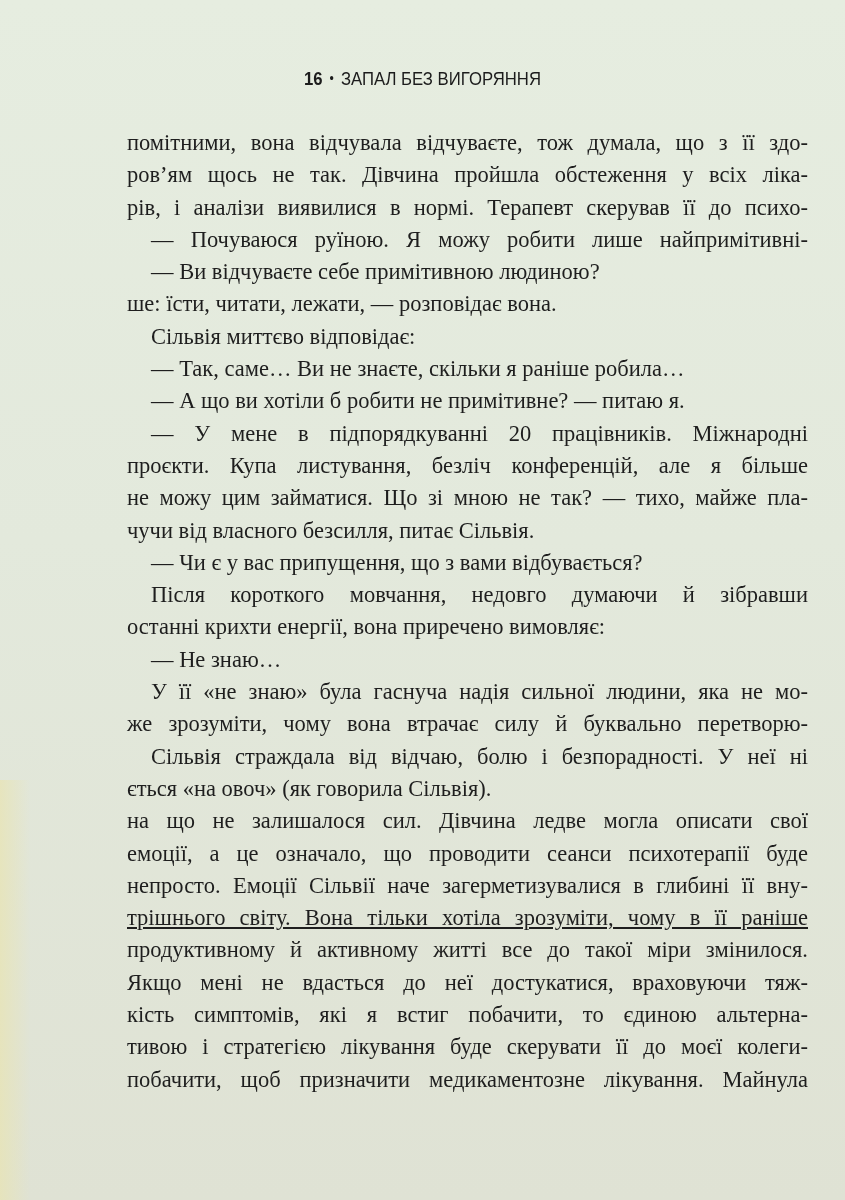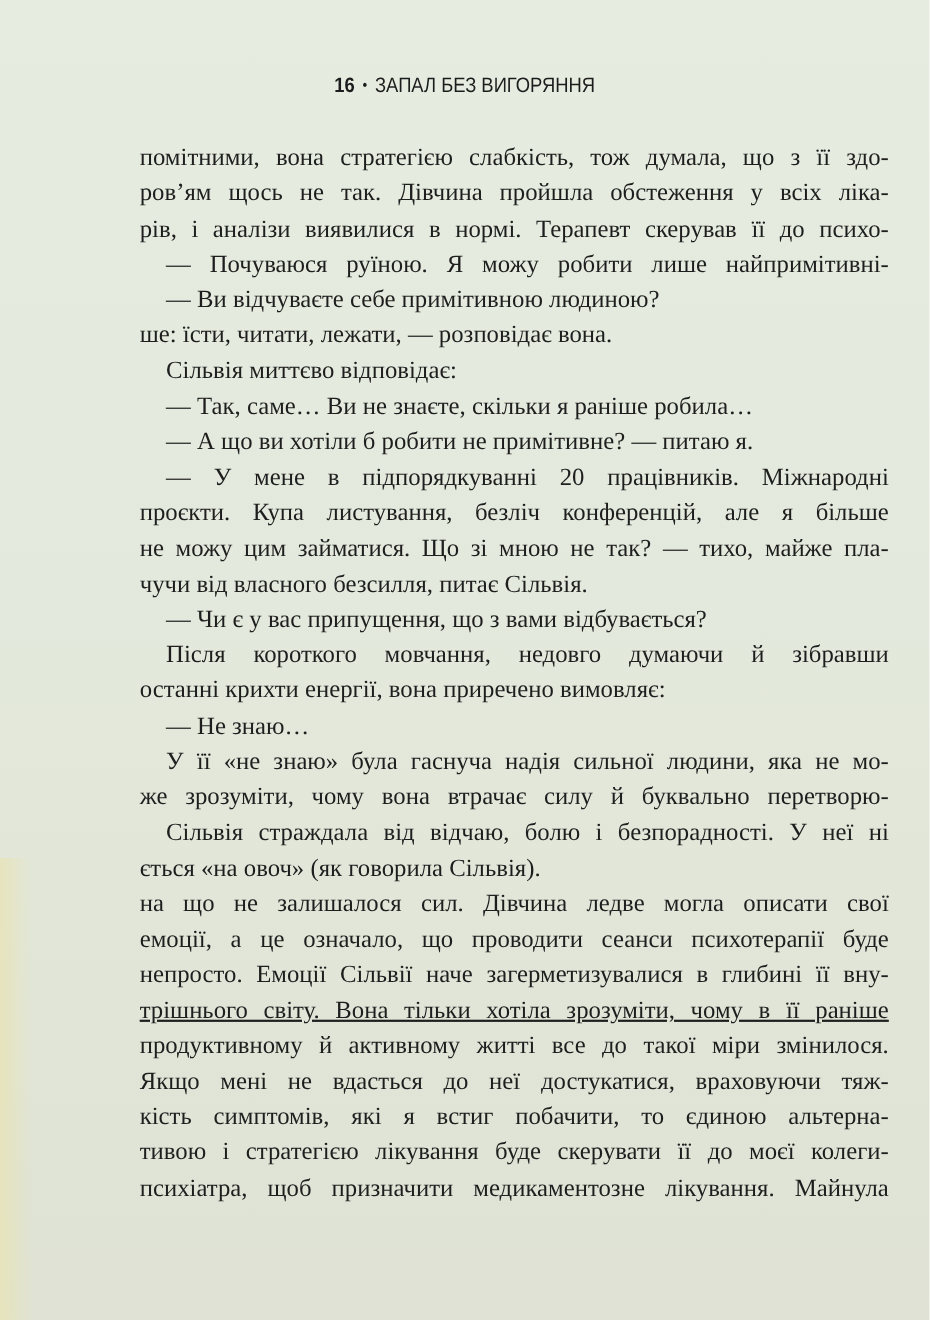--- a/index.html
+++ b/index.html
@@ -78,21 +78,21 @@
 <body>
 
 <div class="left-glow"></div>
 
 <div class="page">
   <div class="running-head">
     <span class="num">16</span><span class="dot">•</span><span class="title">ЗАПАЛ БЕЗ ВИГОРЯННЯ</span>
   </div>
 
   <div class="body-text">
-    <span class="line" style="display: block;">помітними, вона стратегією слабкість, тож думала, що з її здо-</span>
+    <span class="line" style="display: block;">помітними, вона відчувала відчуваєте, тож думала, що з її здо-</span>
     <span class="line" style="display: block;">ров’ям щось не так. Дівчина пройшла обстеження у всіх ліка-</span>
     <span class="line" style="display: block;">рів, і аналізи виявилися в нормі. Терапевт скерував її до психо-</span>
     <span class="line" style="padding-left: 24px; display: block;">— Почуваюся руїною. Я можу робити лише найпримітивні-</span>
     <span class="line last" style="padding-left: 24px; display: block;">— Ви відчуваєте себе примітивною людиною?</span>
     <span class="line last" style="display: block;">ше: їсти, читати, лежати, — розповідає вона.</span>
     <span class="line last" style="padding-left: 24px; display: block;">Сільвія миттєво відповідає:</span>
     <span class="line last" style="padding-left: 24px; display: block;">— Так, саме… Ви не знаєте, скільки я раніше робила…</span>
     <span class="line last" style="padding-left: 24px; display: block;">— А що ви хотіли б робити не примітивне? — питаю я.</span>
     <span class="line" style="padding-left: 24px; display: block;">— У мене в підпорядкуванні 20 працівників. Міжнародні</span>
     <span class="line" style="display: block;">проєкти. Купа листування, безліч конференцій, але я більше</span>
@@ -107,15 +107,15 @@
     <span class="line" style="padding-left: 24px; display: block;">Сільвія страждала від відчаю, болю і безпорадності. У неї ні</span>
     <span class="line last" style="display: block;">ється «на овоч» (як говорила Сільвія).</span>
     <span class="line" style="display: block;">на що не залишалося сил. Дівчина ледве могла описати свої</span>
     <span class="line" style="display: block;">емоції, а це означало, що проводити сеанси психотерапії буде</span>
     <span class="line" style="display: block; font-family: Liberation Serif, serif;">непросто. Емоції Сільвії наче загерметизувалися в глибині її вну-</span>
     <span class="line" style="display: block; text-decoration: underline;">трішнього світу. Вона тільки хотіла зрозуміти, чому в її раніше</span>
     <span class="line" style="display: block;">продуктивному й активному житті все до такої міри змінилося.</span>
     <span class="line" style="display: block;">Якщо мені не вдасться до неї достукатися, враховуючи тяж-</span>
     <span class="line" style="display: block;">кість симптомів, які я встиг побачити, то єдиною альтерна-</span>
     <span class="line" style="display: block;">тивою і стратегією лікування буде скерувати її до моєї колеги-</span>
-    <span class="line" style="display: block;">психіатра, щоб призначити медикаментозне лікування. Майнула</span>
+    <span class="line" style="display: block;">побачити, щоб призначити медикаментозне лікування. Майнула</span>
   </div>
 </div>
 
 </body></html>

